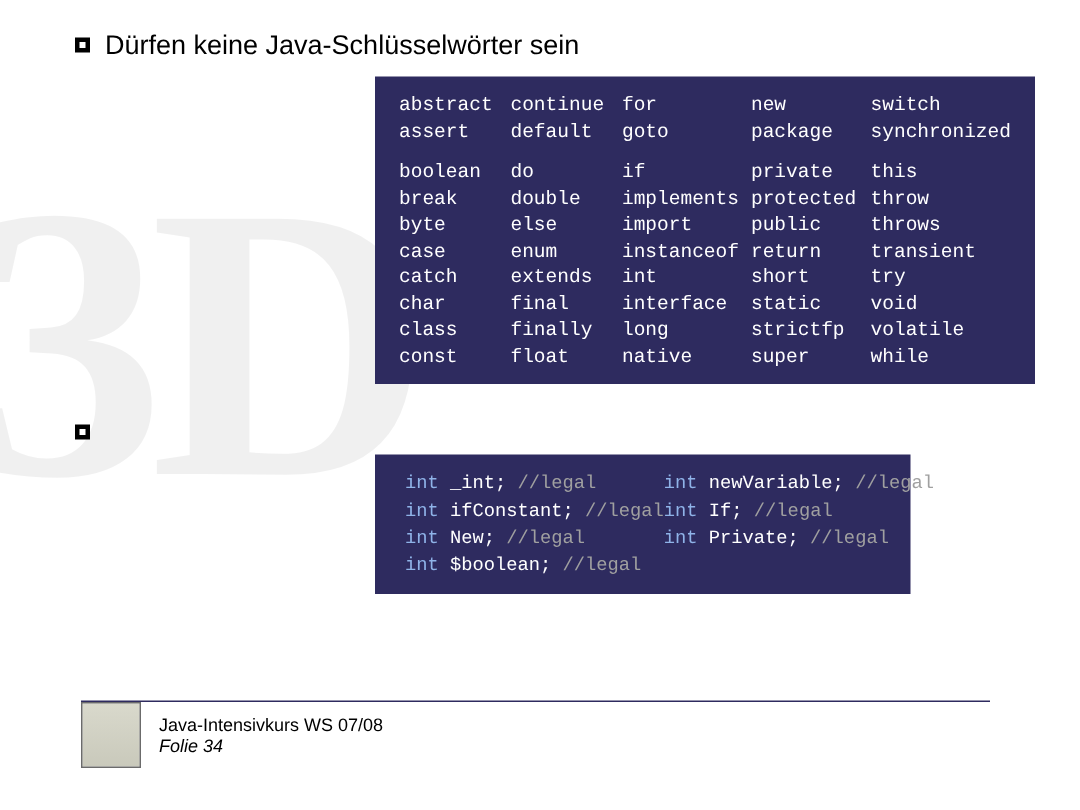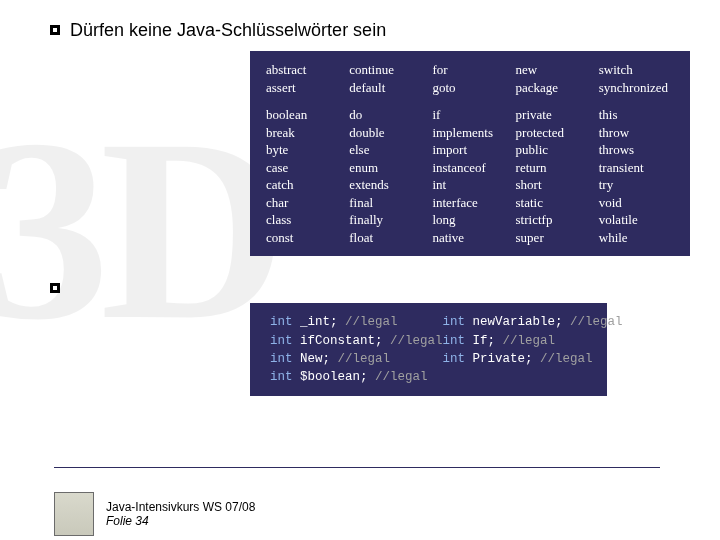--- a/index.html
+++ b/index.html
@@ -71,40 +71,41 @@
   }
   .kw-table {
     width: 100%;
     border-collapse: collapse;
   }
   .kw-table td {
     padding: 0 4px;
     line-height: 1.35;
     vertical-align: top;
     width: 20%;
+    font-family: Liberation Mono, monospace;
   }
   .kw-gap td { height: 10px; }
   .code-box {
     background: #2e2b5f;
     font-family: "Courier New", monospace;
     font-size: 12.5px;
     padding: 10px 20px;
     margin-left: 200px;
     margin-top: 8px;
     width: 357px;
     line-height: 1.45;
   }
   .code-table { width: 100%; border-collapse: collapse; }
   .code-table td { vertical-align: top; white-space: pre; }
   .tk-k { color: #8fb3e8; } 
   .tk-i { color: #fff; }    
   .tk-c { color: #a0a0a0; } 
   .footer {
     position: absolute;
-    bottom: 4px;
+    bottom: 28px;
     left: 54px;
     display: flex;
     align-items: center;
     gap: 12px;
   }
   .logo {
     width: 40px; height: 44px;
     border: 1px solid #6b6b6b;
     background: linear-gradient(#d9d9cc,#c9c9bb);
     display: flex;

